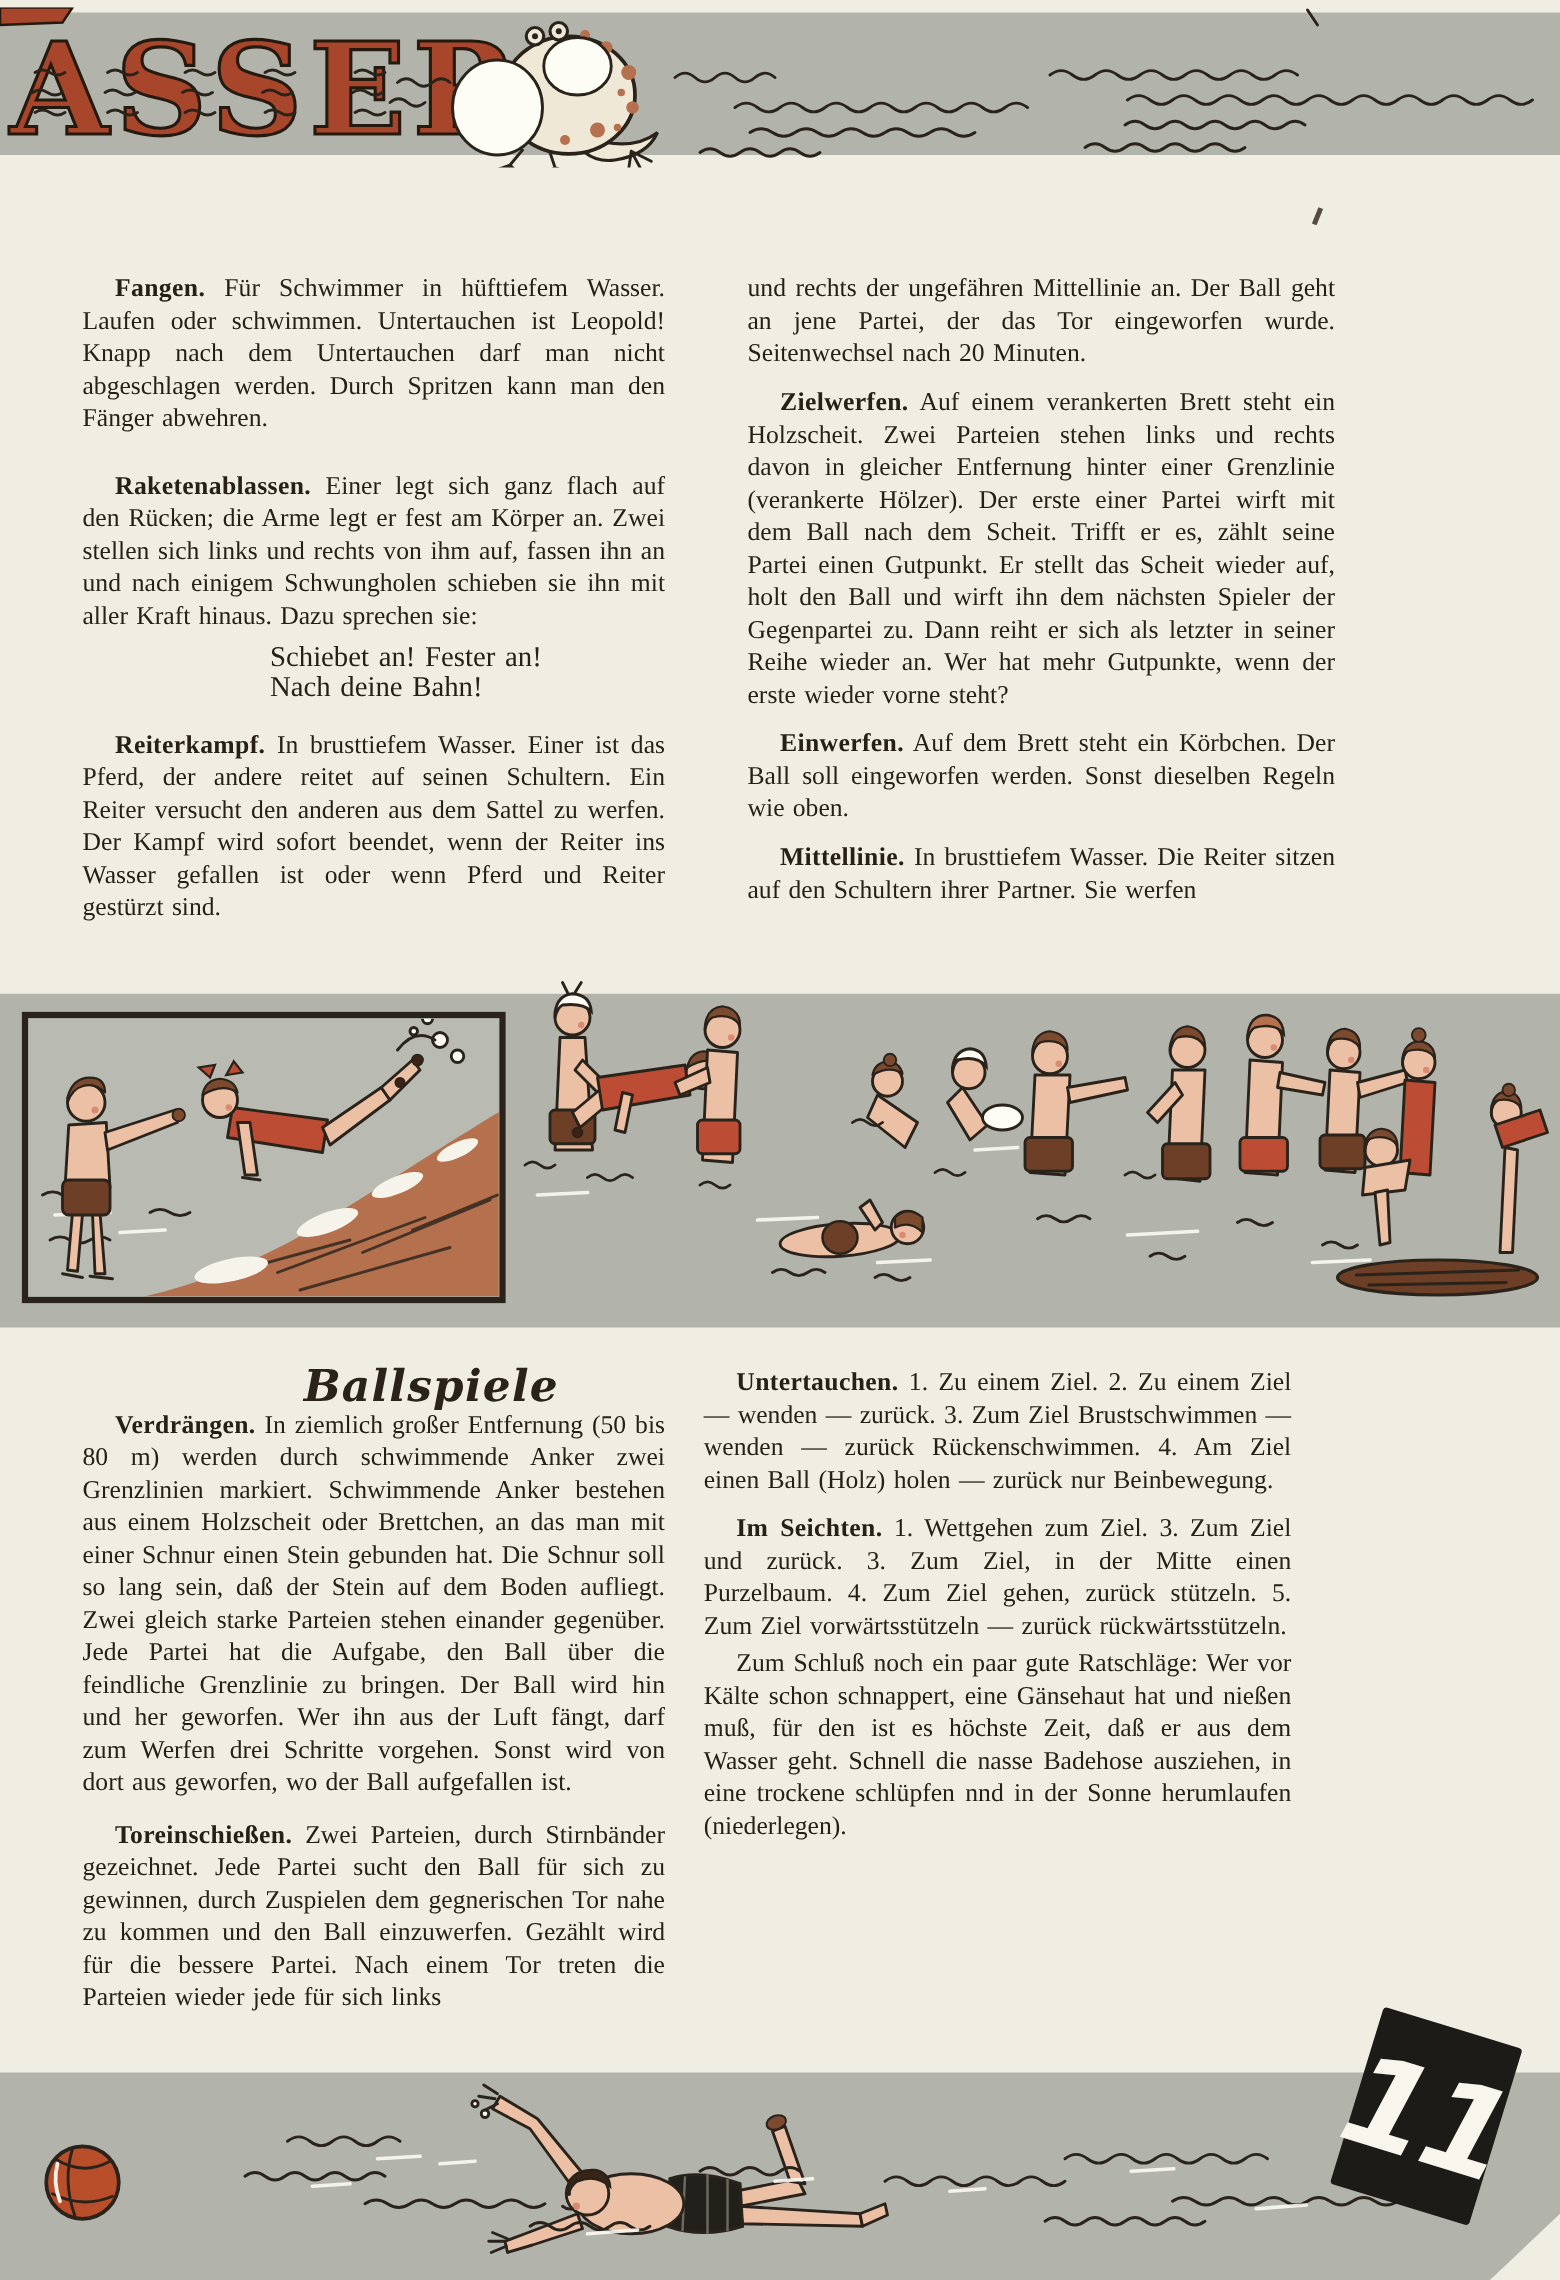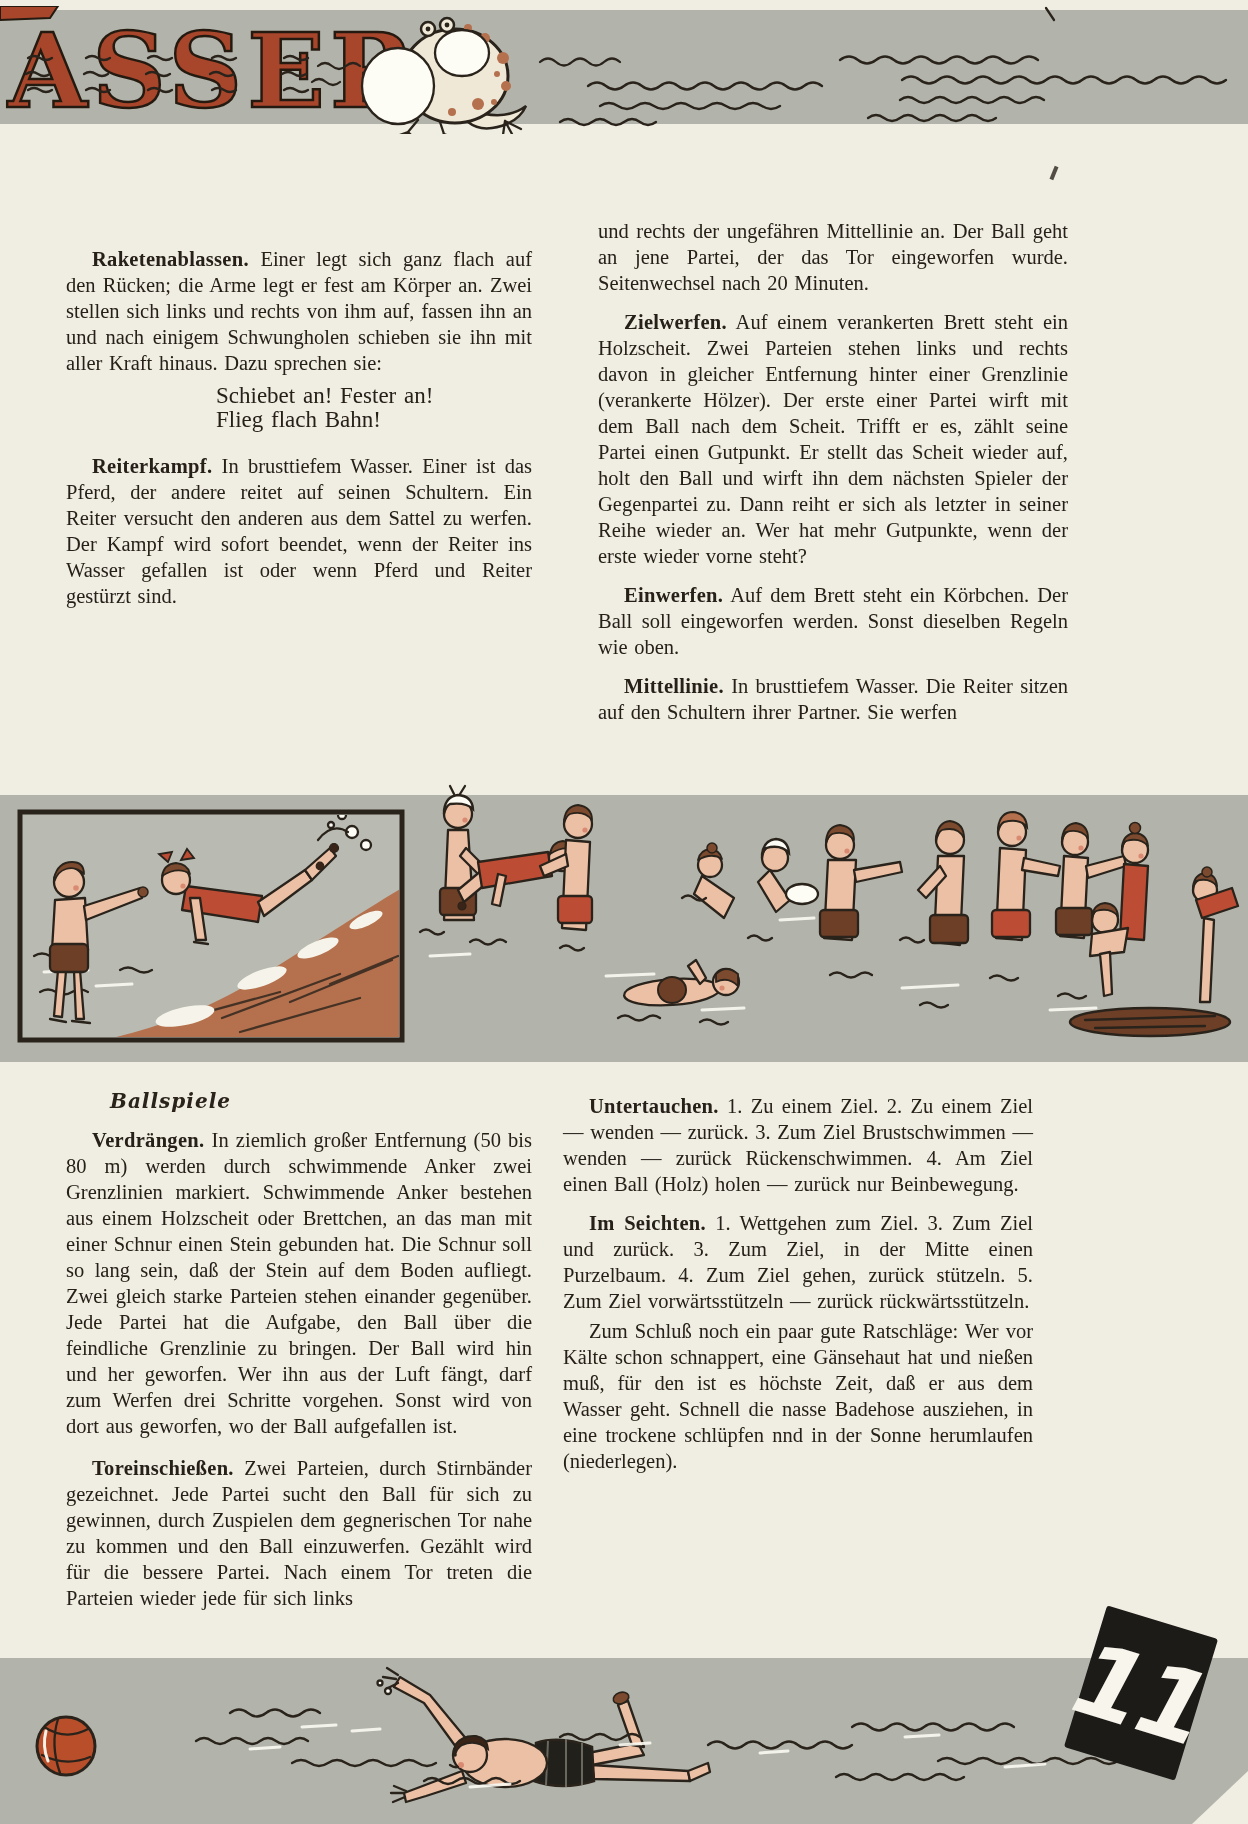--- a/index.html
+++ b/index.html
@@ -28,22 +28,22 @@
   .upper-left{top:218px; left:66px; width:466px;}
   .upper-right{top:218px; left:563px; width:470px;margin-left:35px;}
   .lower-left{top:1127px; left:66px; width:466px;}
   .lower-right{top:1080px; left:563px; width:470px;}
   .mt-a{margin-top:28px!important;} .mt-b{margin-top:22px!important;}
   .mt-c{margin-top:13px!important;} .mt-d{margin-top:16px!important;}
   .mt-e{margin-top:4px!important;}
   .verse{margin:8px 0 0 150px; font-size:23px; line-height:23.5px;
          text-align:left; text-indent:0; word-spacing:2px;}
   .section-heading{
-    position:absolute; top:1089px; left:110px; width:470px; text-align:left;
-    font-size:20px; font-weight:bold; font-style:italic; letter-spacing:1px;
+    position:absolute; top:1089px; left:110px; width:470px; text-align:center;
+    font-size:35px; font-weight:bold; font-style:italic; letter-spacing:1px;
     color:var(--ink); font-family:"DejaVu Serif", serif;
   }
   .print-mark{position:absolute; top:166px; left:1052px; width:4px; height:14px;
     background:var(--ink); transform:rotate(22deg); opacity:.8;}
   
   .s-skin{fill:var(--skin);stroke:var(--ink);stroke-width:2.3;stroke-linejoin:round;}
   .s-red{fill:var(--suit_red);stroke:var(--ink);stroke-width:2.3;stroke-linejoin:round;}
   .s-brown{fill:var(--suit_brown);stroke:var(--ink);stroke-width:2.3;stroke-linejoin:round;}
   .s-hair{fill:var(--hair);stroke:var(--ink);stroke-width:1.8;stroke-linejoin:round;}
   .s-white{fill:#fdfdf6;stroke:var(--ink);stroke-width:2.3;}
@@ -119,24 +119,25 @@
       <path d="M902,74 q9,-7 18,0 q9,7 18,0 q9,-7 18,0 q9,7 18,0 q9,-7 18,0 q9,7 18,0 q9,-7 18,0 q9,7 18,0 q9,-7 18,0 q9,7 18,0 q9,-7 18,0 q9,7 18,0 q9,-7 18,0 q9,7 18,0 q9,-7 18,0 q9,7 18,0 q9,-7 18,0 q9,7 18,0"></path>
       <path d="M900,94 q8,-6 16,0 q8,6 16,0 q8,-6 16,0 q8,6 16,0 q8,-6 16,0 q8,6 16,0 q8,-6 16,0 q8,6 16,0 q8,-6 16,0"></path>
       <path d="M868,112 q8,-6 16,0 q8,6 16,0 q8,-6 16,0 q8,6 16,0 q8,-6 16,0 q8,6 16,0 q8,-6 16,0 q8,6 16,0"></path>
     </g>
     <path d="M1046,2 l8,12" class="s-line" stroke-width="3"></path>
   </svg>
 
   <div class="print-mark"></div>
 
   <div class="col upper-left">
+    <p><b>Fangen.</b><span> Für Schwimmer in hüfttiefem Wasser. Laufen oder schwimmen. Untertauchen ist Leopold! Knapp nach dem Untertauchen darf man nicht abgeschlagen werden. Durch Spritzen kann man den Fänger abwehren.</span></p>
     <p class="mt-a"><b>Raketenablassen.</b><span> Einer legt sich ganz flach auf den Rücken; die Arme legt er fest am Körper an. Zwei stellen sich links und rechts von ihm auf, fassen ihn an und nach einigem Schwungholen schieben sie ihn mit aller Kraft hinaus. Dazu sprechen sie:</span></p>
     <div class="verse">
       <div>Schiebet an! Fester an!</div>
-      <div>Flieg flach Bahn!</div>
+      <div>Nach deine Bahn!</div>
     </div>
     <p class="mt-b"><b>Reiterkampf.</b><span> In brusttiefem Wasser. Einer ist das Pferd, der andere reitet auf seinen Schultern. Ein Reiter versucht den anderen aus dem Sattel zu werfen. Der Kampf wird sofort beendet, wenn der Reiter ins Wasser gefallen ist oder wenn Pferd und Reiter gestürzt sind.</span></p>
   </div>
 
   <div class="col upper-right">
     <p class="cont"><span>und rechts der ungefähren Mittellinie an. Der Ball geht an jene Partei, der das Tor eingeworfen wurde. Seitenwechsel nach 20 Minuten.</span></p>
     <p class="mt-c"><b>Zielwerfen.</b><span> Auf einem verankerten Brett steht ein Holzscheit. Zwei Parteien stehen links und rechts davon in gleicher Entfernung hinter einer Grenzlinie (verankerte Hölzer). Der erste einer Partei wirft mit dem Ball nach dem Scheit. Trifft er es, zählt seine Partei einen Gutpunkt. Er stellt das Scheit wieder auf, holt den Ball und wirft ihn dem nächsten Spieler der Gegenpartei zu. Dann reiht er sich als letzter in seiner Reihe wieder an. Wer hat mehr Gutpunkte, wenn der erste wieder vorne steht?</span></p>
     <p class="mt-c"><b>Einwerfen.</b><span> Auf dem Brett steht ein Körbchen. Der Ball soll eingeworfen werden. Sonst dieselben Regeln wie oben.</span></p>
     <p class="mt-c"><b>Mittellinie.</b><span> In brusttiefem Wasser. Die Reiter sitzen auf den Schultern ihrer Partner. Sie werfen</span></p>
   </div>

